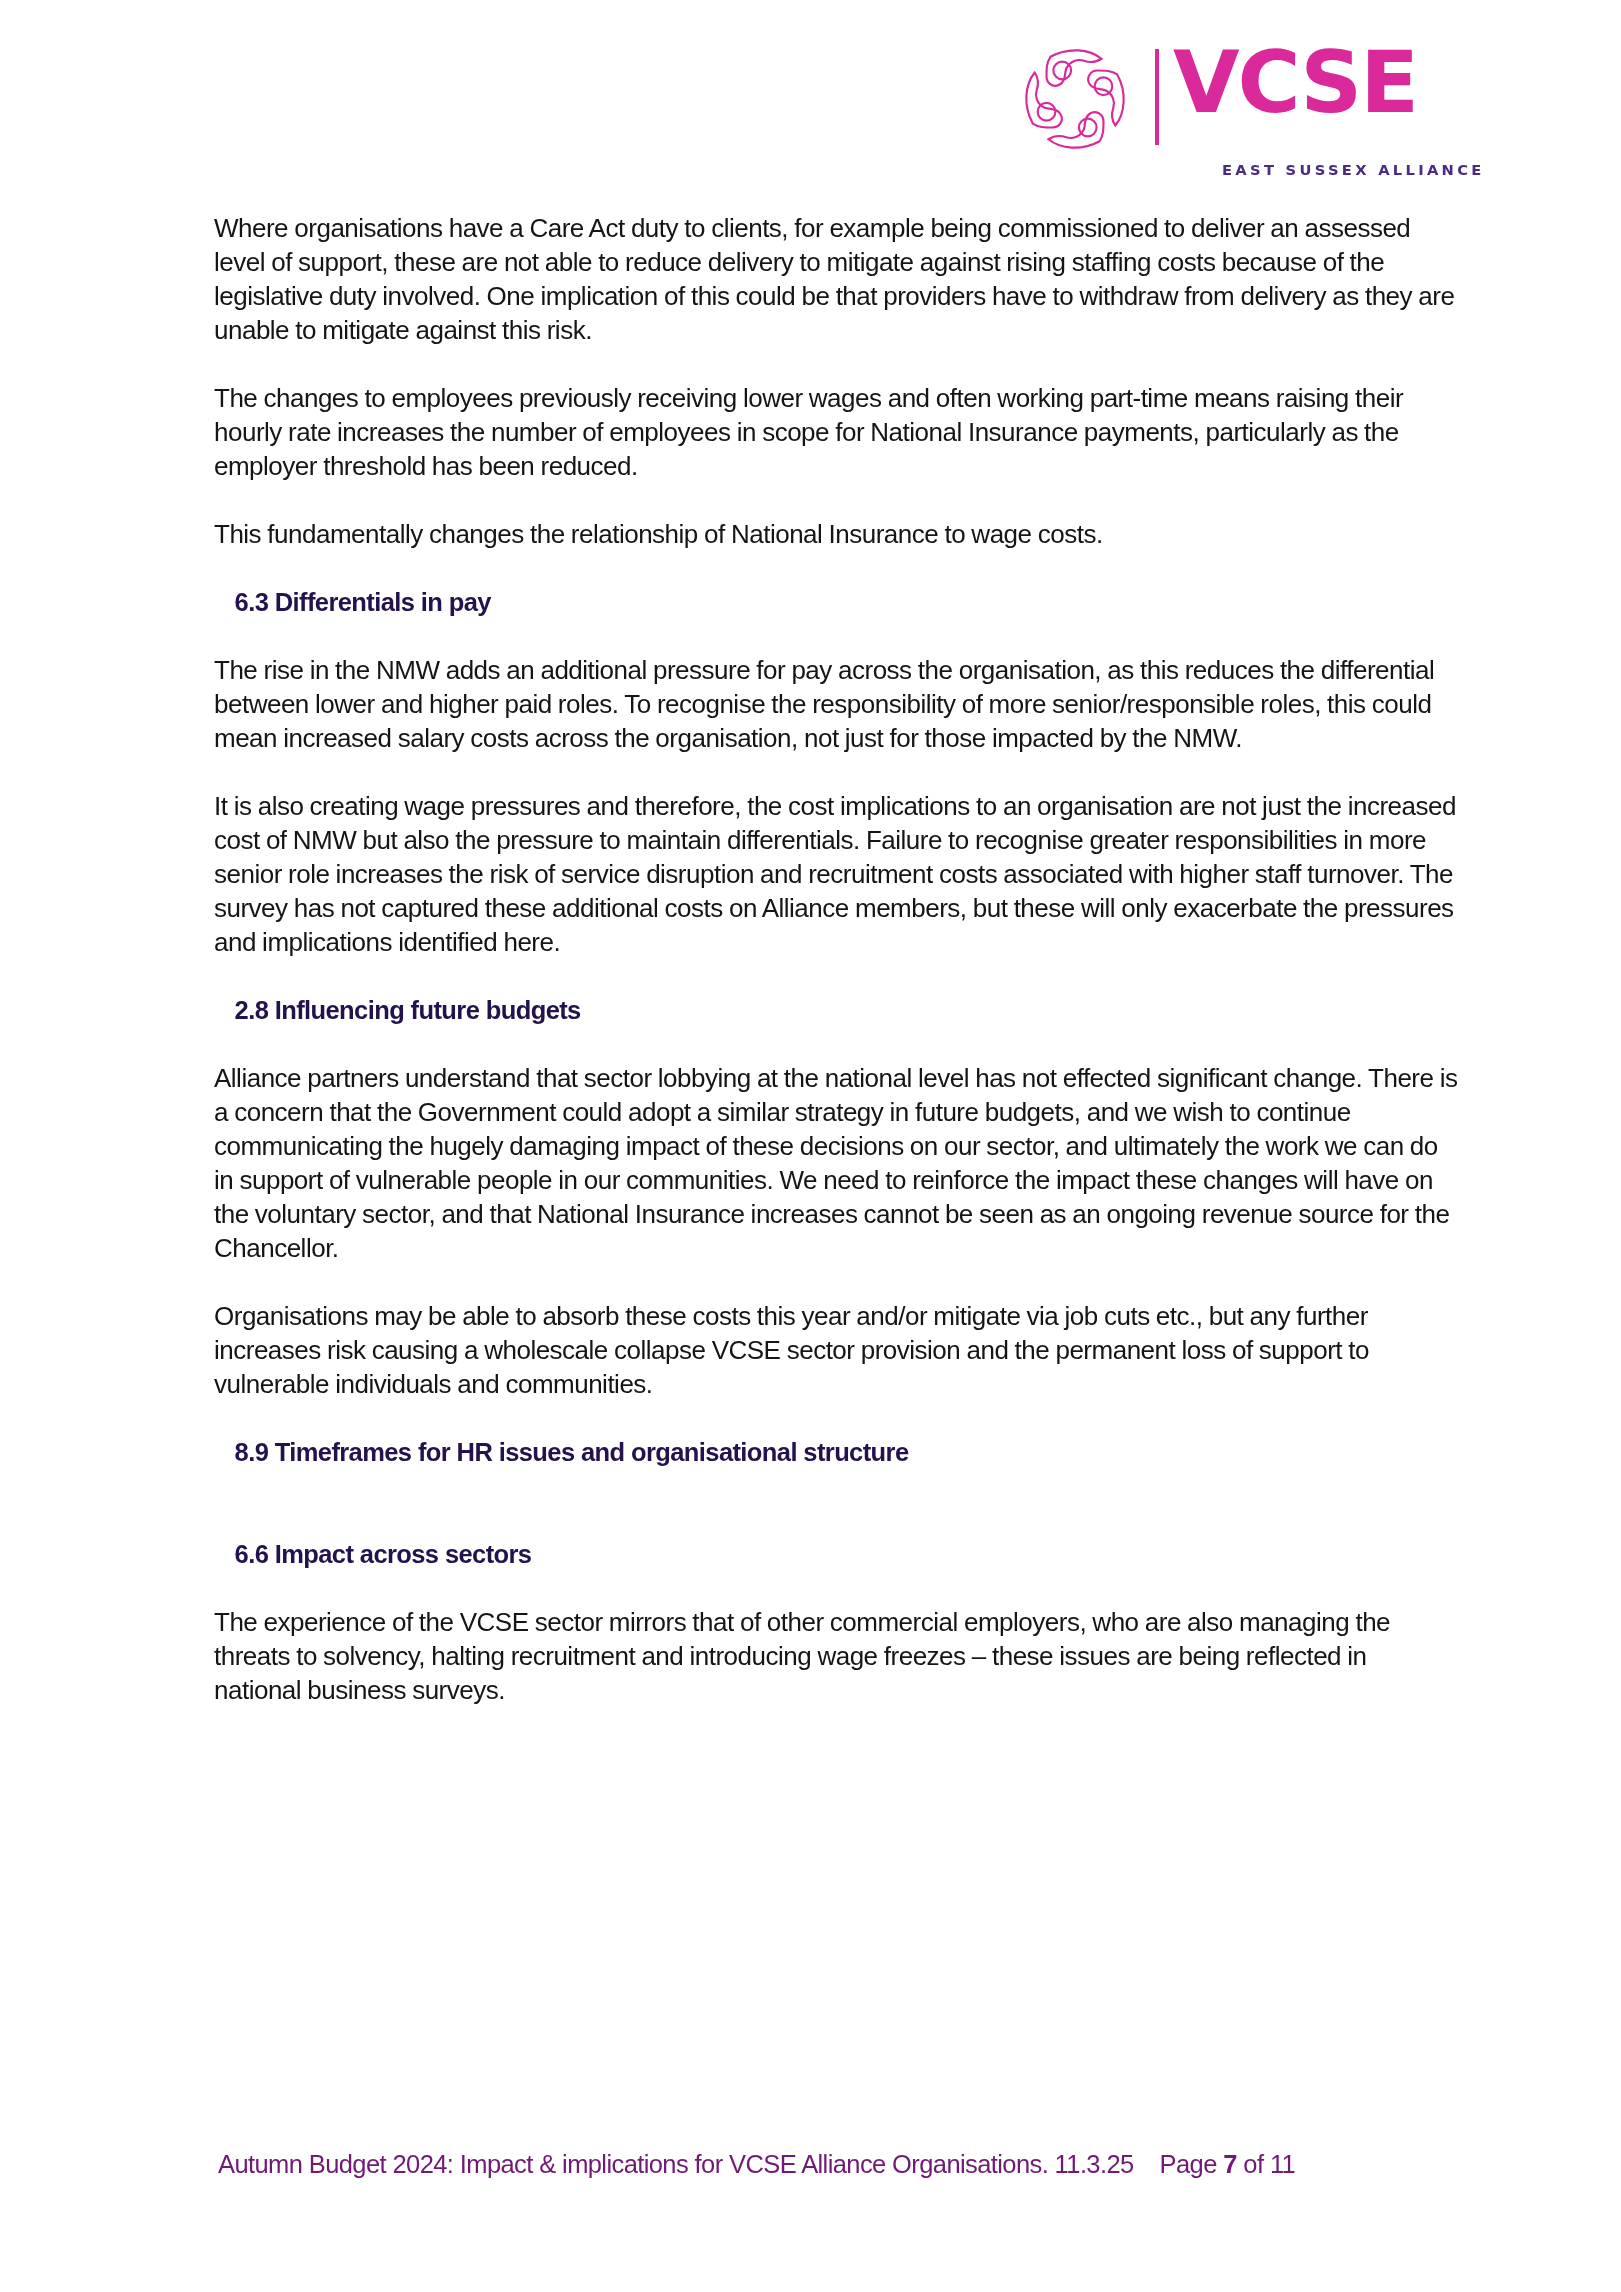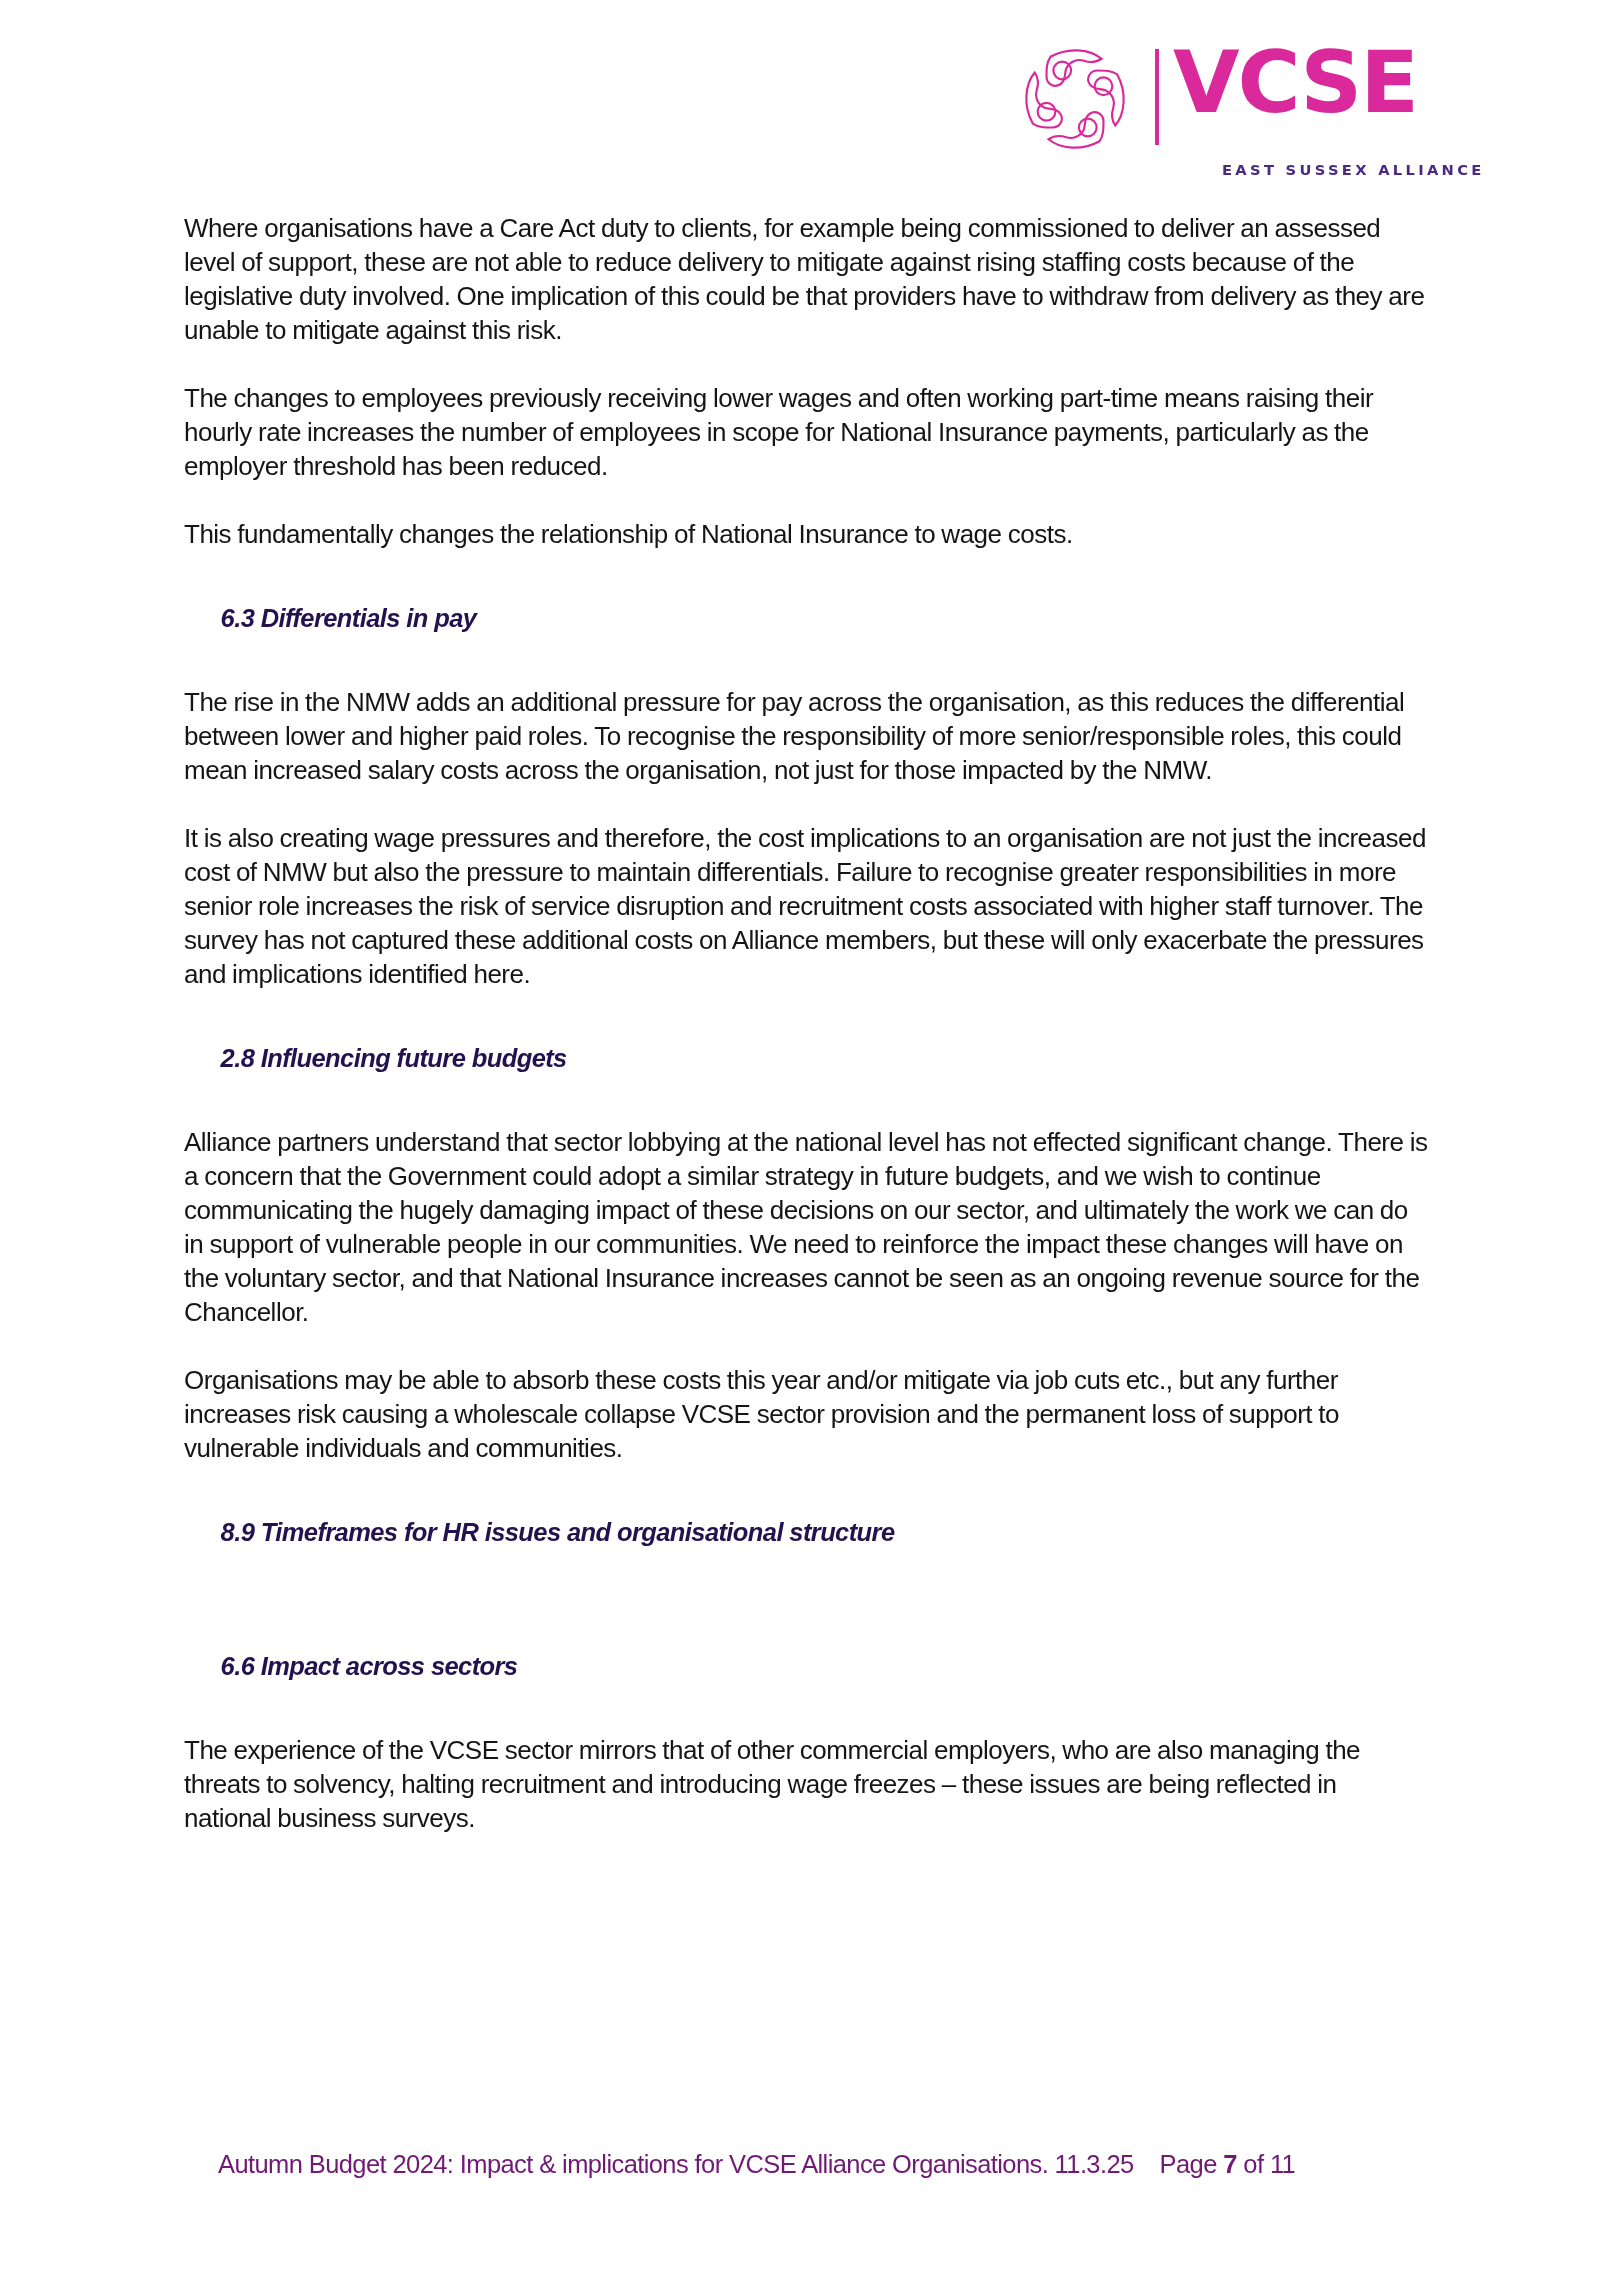--- a/index.html
+++ b/index.html
@@ -6,26 +6,26 @@
   body { width: 1621px; height: 2293px; position: relative; overflow: hidden;
          font-family: "Liberation Sans", sans-serif; color: #111111; }
   .logo { position: absolute; left: 1021px; top: 43px; width: 412px; height: 108px; }
   .logo-mark { position: absolute; left: 0; top: 2px; width: 108px; height: 108px; }
   .logo-divider { position: absolute; left: 134px; top: 5.9px; width: 3.9px; height: 96px; background: #d9299a; }
   .logo-word { position: absolute; left: 152px; top: -9.8px; font-family: "DejaVu Sans", sans-serif;
                font-weight: bold; font-size: 86px; letter-spacing: -2px; color: #d9299a; line-height: 98px; }
   .logo-sub { position: absolute; left: 201px; top: 90px; font-family: "DejaVu Sans", sans-serif;
               font-weight: bold; font-size: 14.7px; letter-spacing: 3.3px; color: #4b2a86; white-space: nowrap; margin-top: 28px; }
 
-  .content { position: absolute; left: 184px; top: 211px; width: 1245px; }
+  .content { position: absolute; left: 214px; top: 211px; width: 1245px; }
   p.body { margin: 0; font-size: 26px; line-height: 34px; letter-spacing: -0.5px;
            word-spacing: -0.5px; color: #151515; }
   .gap { height: 34px; }
-  h2.sec { margin: 16px; padding-left: 20.6px; font-size: 25.5px; line-height: 34px; font-weight: bold;
-           letter-spacing: -0.6px; color: #24124f; font-style: italic; }
+  h2.sec { margin: 0; padding-left: 20.6px; font-size: 25.5px; line-height: 34px; font-weight: bold;
+           letter-spacing: -0.6px; color: #24124f; }
   .footer { position: absolute; left: 218px; top: 2147px; font-size: 25.5px; line-height: 34px;
             letter-spacing: -0.6px; color: #701a75; white-space: pre; }
   .footer b { font-weight: bold; }
 </style>
 </head>
 <body>
 
 <div class="logo">
   <svg class="logo-mark" viewBox="0 0 110 110">
     <g fill="none" stroke="#d9299a" stroke-width="2.2">

